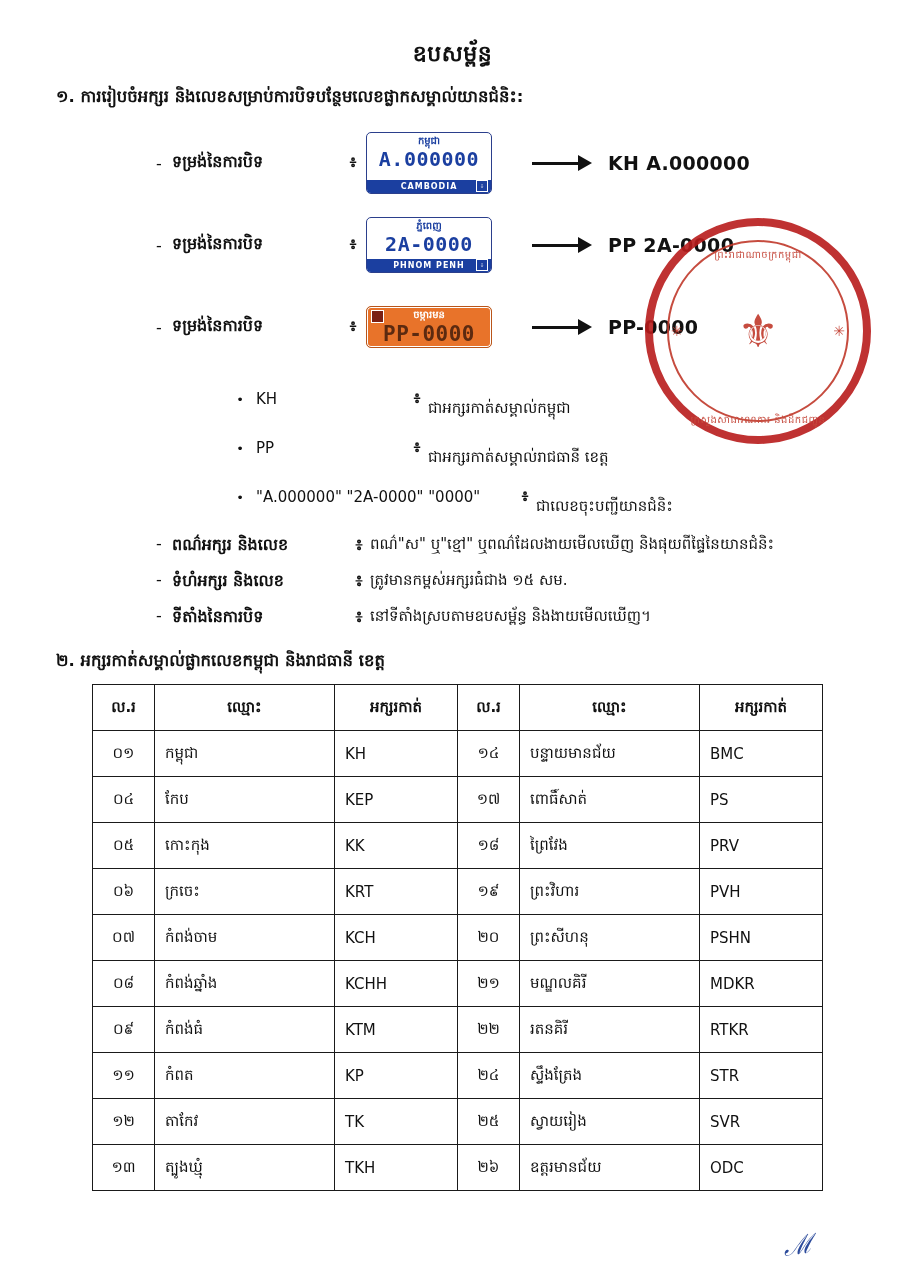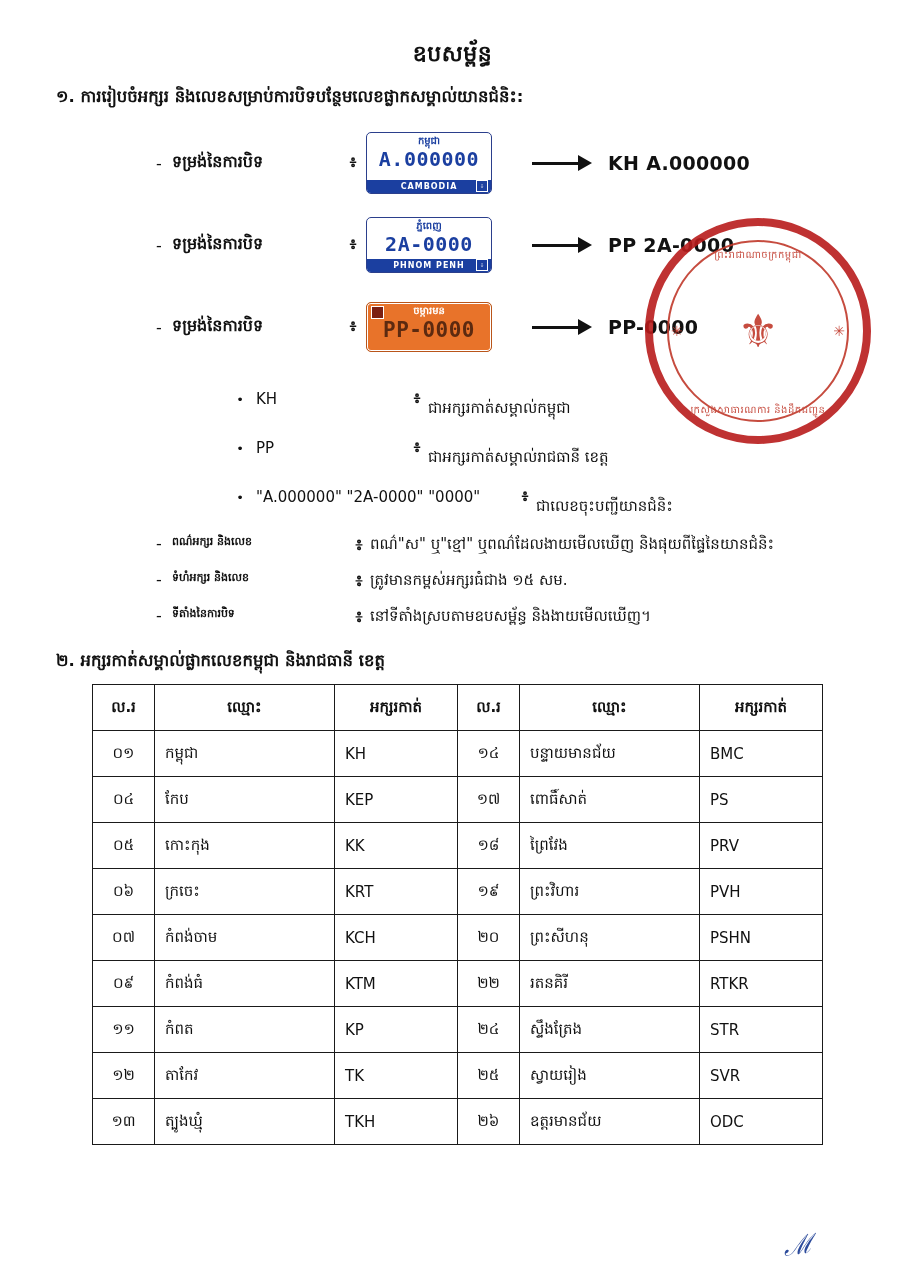--- a/index.html
+++ b/index.html
@@ -127,21 +127,21 @@
     width: 10px;
     height: 10px;
     border: 1px solid #ffffff;
     font-size: 6px;
     color: #ffffff;
     line-height: 10px;
   }
   .plate.orange {
     background: #e8732a;
     border: 1px solid #b9551a;
-    height: 50px;
+    height: 42px;
     width: 126px;
     padding-top: 2px;
   }
   .plate.orange .top-kh {
     color: #ffffff;
     font-size: 10px;
   }
   .plate.orange .number {
     color: #5c2a10;
     font-size: 21px;
@@ -225,21 +225,21 @@
     margin-bottom: 12px;
   }
   .spec-row .sdash {
     width: 26px;
     text-align: center;
     font-size: 16px;
     margin-left: 100px;
   }
   .spec-row .sname {
     width: 176px;
-    font-size: 11px;
+    font-size: 16px;
     font-weight: bold;
   }
   .spec-row .scolon {
     width: 22px;
     text-align: center;
     font-weight: bold;
   }
   .spec-row .sval {
     font-size: 15px;
     flex: 1;
@@ -308,21 +308,21 @@
   .seal .seal-text-bottom {
     position: absolute;
     left: 0;
     right: 0;
     text-align: center;
     font-size: 10px;
     color: #c0392b;
     letter-spacing: 0.5px;
   }
   .seal .seal-text-top { top: 22px; }
-  .seal .seal-text-bottom { bottom: 18px; }
+  .seal .seal-text-bottom { bottom: 8px; }
   .seal .star-left, .seal .star-right {
     position: absolute;
     top: 50%;
     transform: translateY(-50%);
     font-size: 14px;
   }
   .seal .star-left { left: 18px; }
   .seal .star-right { right: 18px; }
 
   .signature {
@@ -502,20 +502,28 @@
         </tr>
         <tr>
           <td class="no">០៧</td>
           <td>កំពង់ចាម</td>
           <td>KCH</td>
           <td class="no">២០</td>
           <td>ព្រះសីហនុ</td>
           <td>PSHN</td>
         </tr>
         <tr>
+          <td class="no">០៨</td>
+          <td>កំពង់ឆ្នាំង</td>
+          <td>KCHH</td>
+          <td class="no">២១</td>
+          <td>មណ្ឌលគិរី</td>
+          <td>MDKR</td>
+        </tr>
+        <tr>
           <td class="no">០៩</td>
           <td>កំពង់ធំ</td>
           <td>KTM</td>
           <td class="no">២២</td>
           <td>រតនគិរី</td>
           <td>RTKR</td>
         </tr>
         <tr>
           <td class="no">១១</td>
           <td>កំពត</td>

